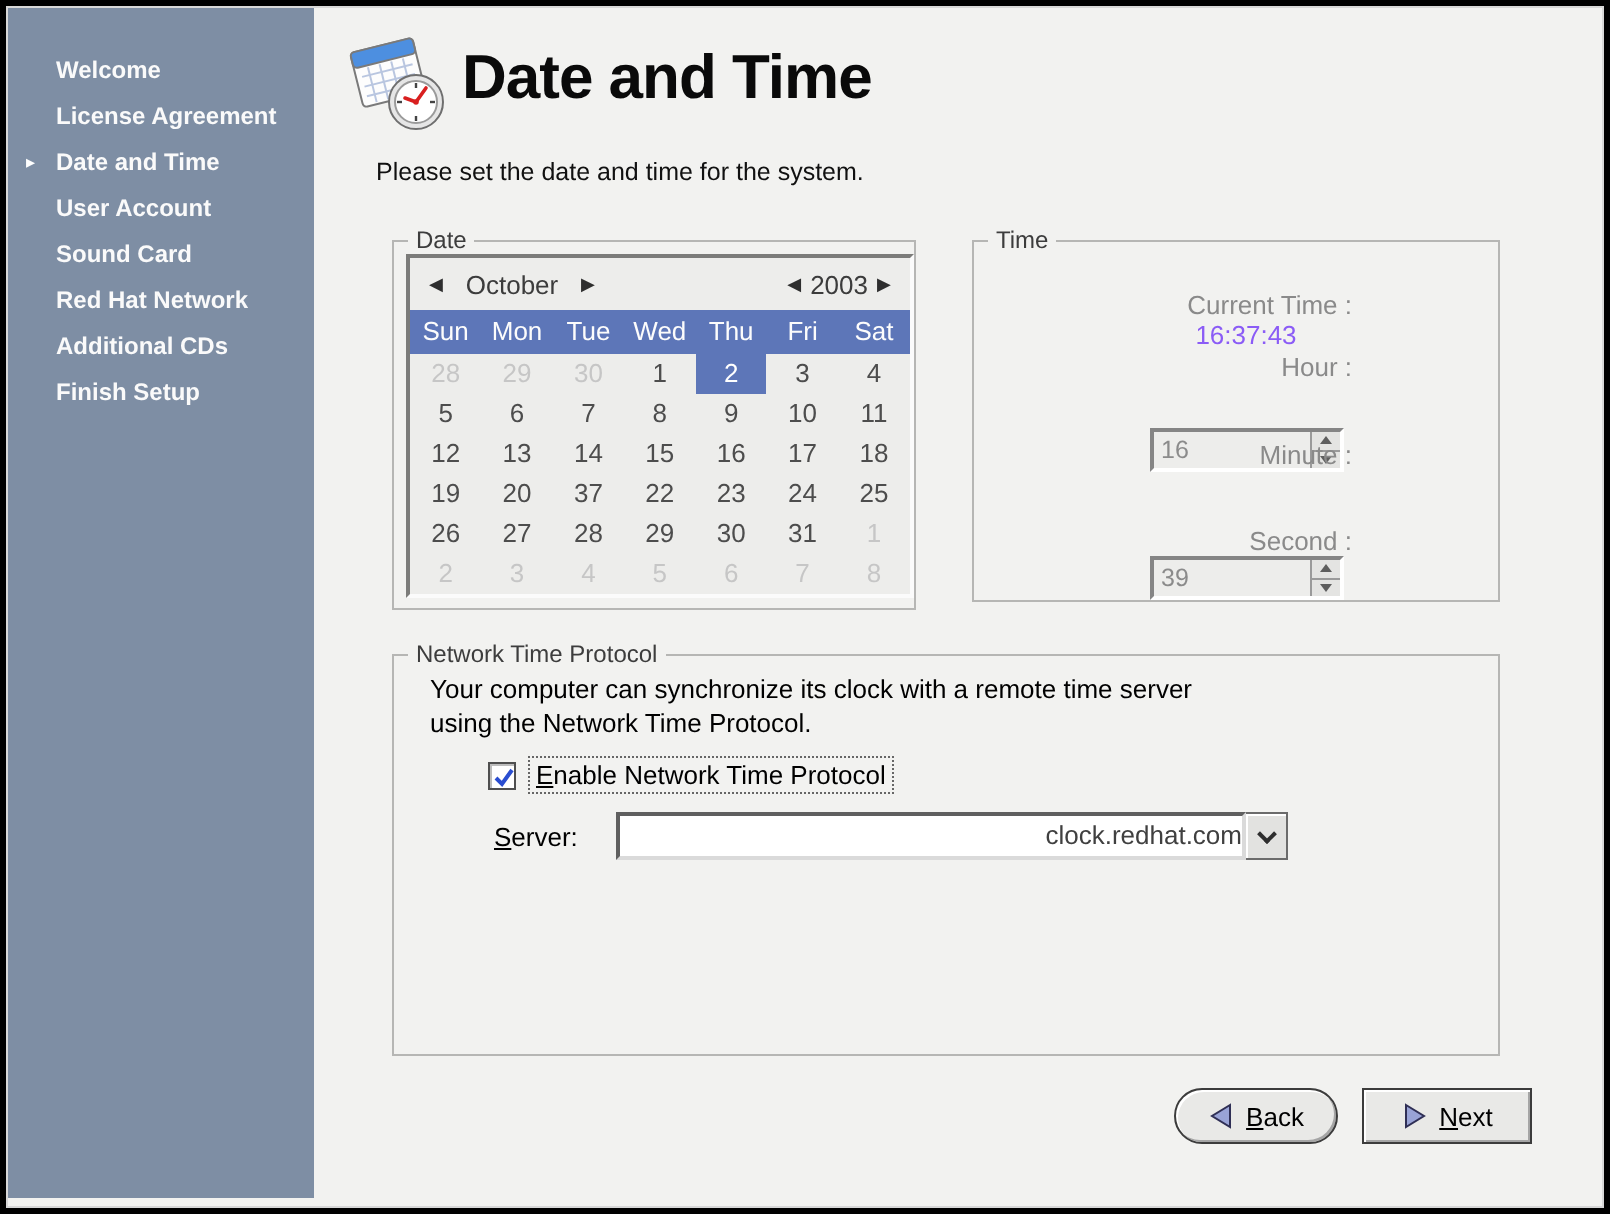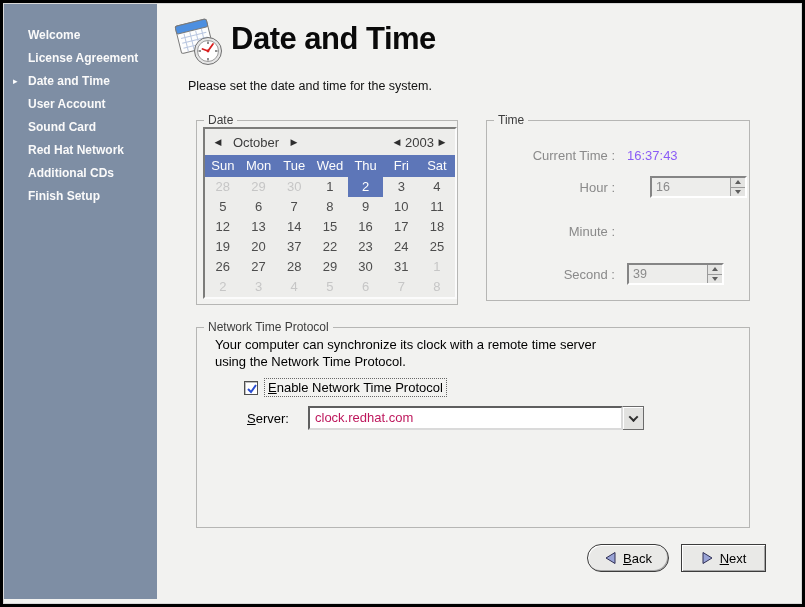--- a/index.html
+++ b/index.html
@@ -27,40 +27,40 @@
   .cal-nav .month{width:64px;text-align:center;}
   .cal-nav .spacer{flex:1;}
   .cal-nav .year{padding:0 2px;}
   .cal-dayhdr{display:flex;height:22px;background:var(--accent,#5d76b8);}
   .cal-dayhdr span{width:35.7px;text-align:center;color:#fcfcfc;font-size:13px;line-height:22px;}
   .cal-grid{display:flex;flex-wrap:wrap;}
   .cal-cell{width:35.7px;height:20px;text-align:center;font-size:13px;line-height:20px;color:#4d4d4d;}
   .cal-cell.muted{color:#c6c6c6;}
   .cal-cell.selected{background:var(--accent,#5d76b8);color:#fff;}
   
-  .t-row{position:absolute;left:10px;right:0;display:flex;align-items:center;}
+  .t-row{position:absolute;left:10px;right:0;display:flex;align-items:center;flex-direction:column;}
   .t-label{width:130px;text-align:right;font-size:13px;color:#8a8a8a;padding-right:12px;}
   .t-value{font-size:13px;color:#8b5cf6;}
   .spinbox{display:flex;width:97px;height:22px;border:2px solid;border-color:#858585 #ffffff #ffffff #858585;background:#ededeb;}
   .spin-val{flex:1;font-size:12.5px;color:#8b8b8b;line-height:18px;padding-left:4px;}
   .spin-btns{width:15px;display:flex;flex-direction:column;border-left:1px solid #9a9a9a;}
   .spin-btn{flex:1;background:#e4e4e2;display:flex;align-items:center;justify-content:center;border-bottom:1px solid #9a9a9a;cursor:default;}
   .spin-btn:last-child{border-bottom:none;}
   .tri-up{width:0;height:0;border-left:3px solid transparent;border-right:3px solid transparent;border-bottom:4px solid #5e5e5e;}
   .tri-dn{width:0;height:0;border-left:3px solid transparent;border-right:3px solid transparent;border-top:4px solid #5e5e5e;}
   
   .ntp-desc{position:absolute;left:18px;top:8px;font-size:13px;color:#000;line-height:17px;}
   .chk-row{position:absolute;left:47px;top:50px;display:flex;align-items:center;}
   .checkbox{width:14px;height:14px;background:#fff;border:1px solid #4f4f4f;box-shadow:inset 1px 1px 0 #bdbdbd;position:relative;cursor:default;}
   .checkbox svg{position:absolute;left:0px;top:0px;}
   .chk-label{margin-left:6px;font-size:13px;color:#000;border:1px dotted #666;padding:1px 3px;cursor:default;}
   .srv-row{position:absolute;left:50px;top:78px;display:flex;align-items:center;}
   .srv-label{font-size:13px;color:#000;width:61px;}
   .combo{display:flex;width:336px;height:24px;margin-left:0;}
-  .combo-entry{flex:1;background:#fff;border:2px solid;border-color:#5f5f5f #dadada #dadada #5f5f5f;font-size:13px;color:#be185d;line-height:20px;padding-left:5px;}
+  .combo-entry{flex:1;background:#fff;border:2px solid;border-color:#5f5f5f #dadada #dadada #5f5f5f;font-size:13px;color:#404040;line-height:20px;padding-left:16px;text-align:right;}
   .combo-btn{width:21px;background:#e2e2e0;border:1px solid #6b6b6b;border-left:none;display:flex;align-items:center;justify-content:center;cursor:default;box-shadow:inset 1px 1px 0 #fff;}
   .chev{width:7px;height:7px;border-right:2px solid #2e2e2e;border-bottom:2px solid #2e2e2e;transform:rotate(45deg) translate(-1px,-1px);}
   u{text-decoration:underline;}
   
   .btn{position:absolute;top:541px;height:28px;background:#e9e9e7;border:1px solid #3c3c3c;
     box-shadow:inset 1px 1px 0 #ffffff,inset -1px -1px 0 #a5a5a5;
     display:flex;align-items:center;justify-content:center;font-size:13px;color:#000;gap:6px;cursor:default;}
   .btn svg{display:block;}
 </style>
 </head>

